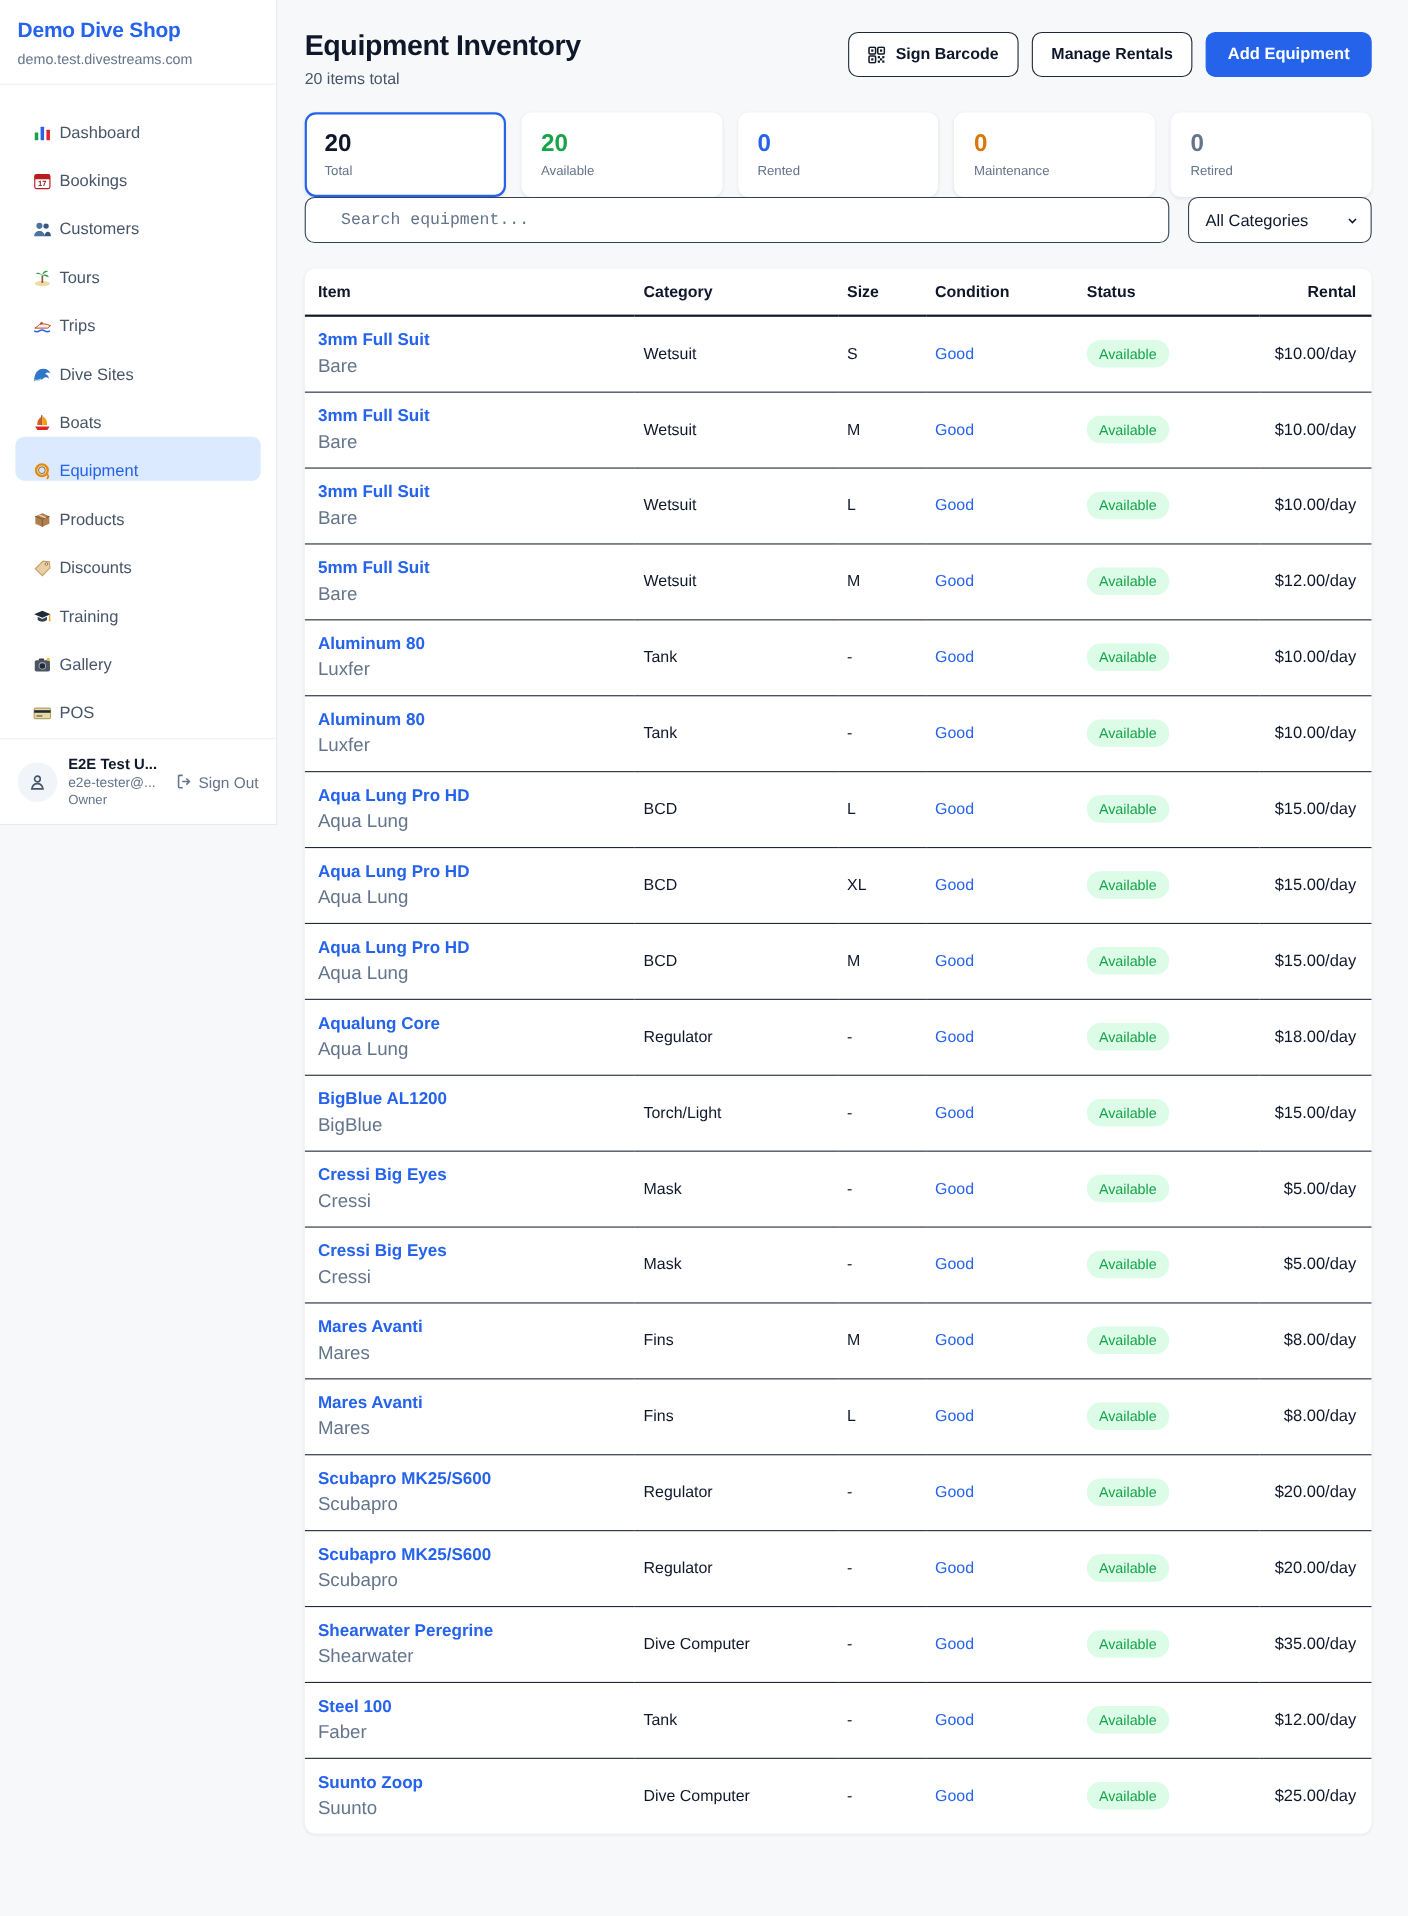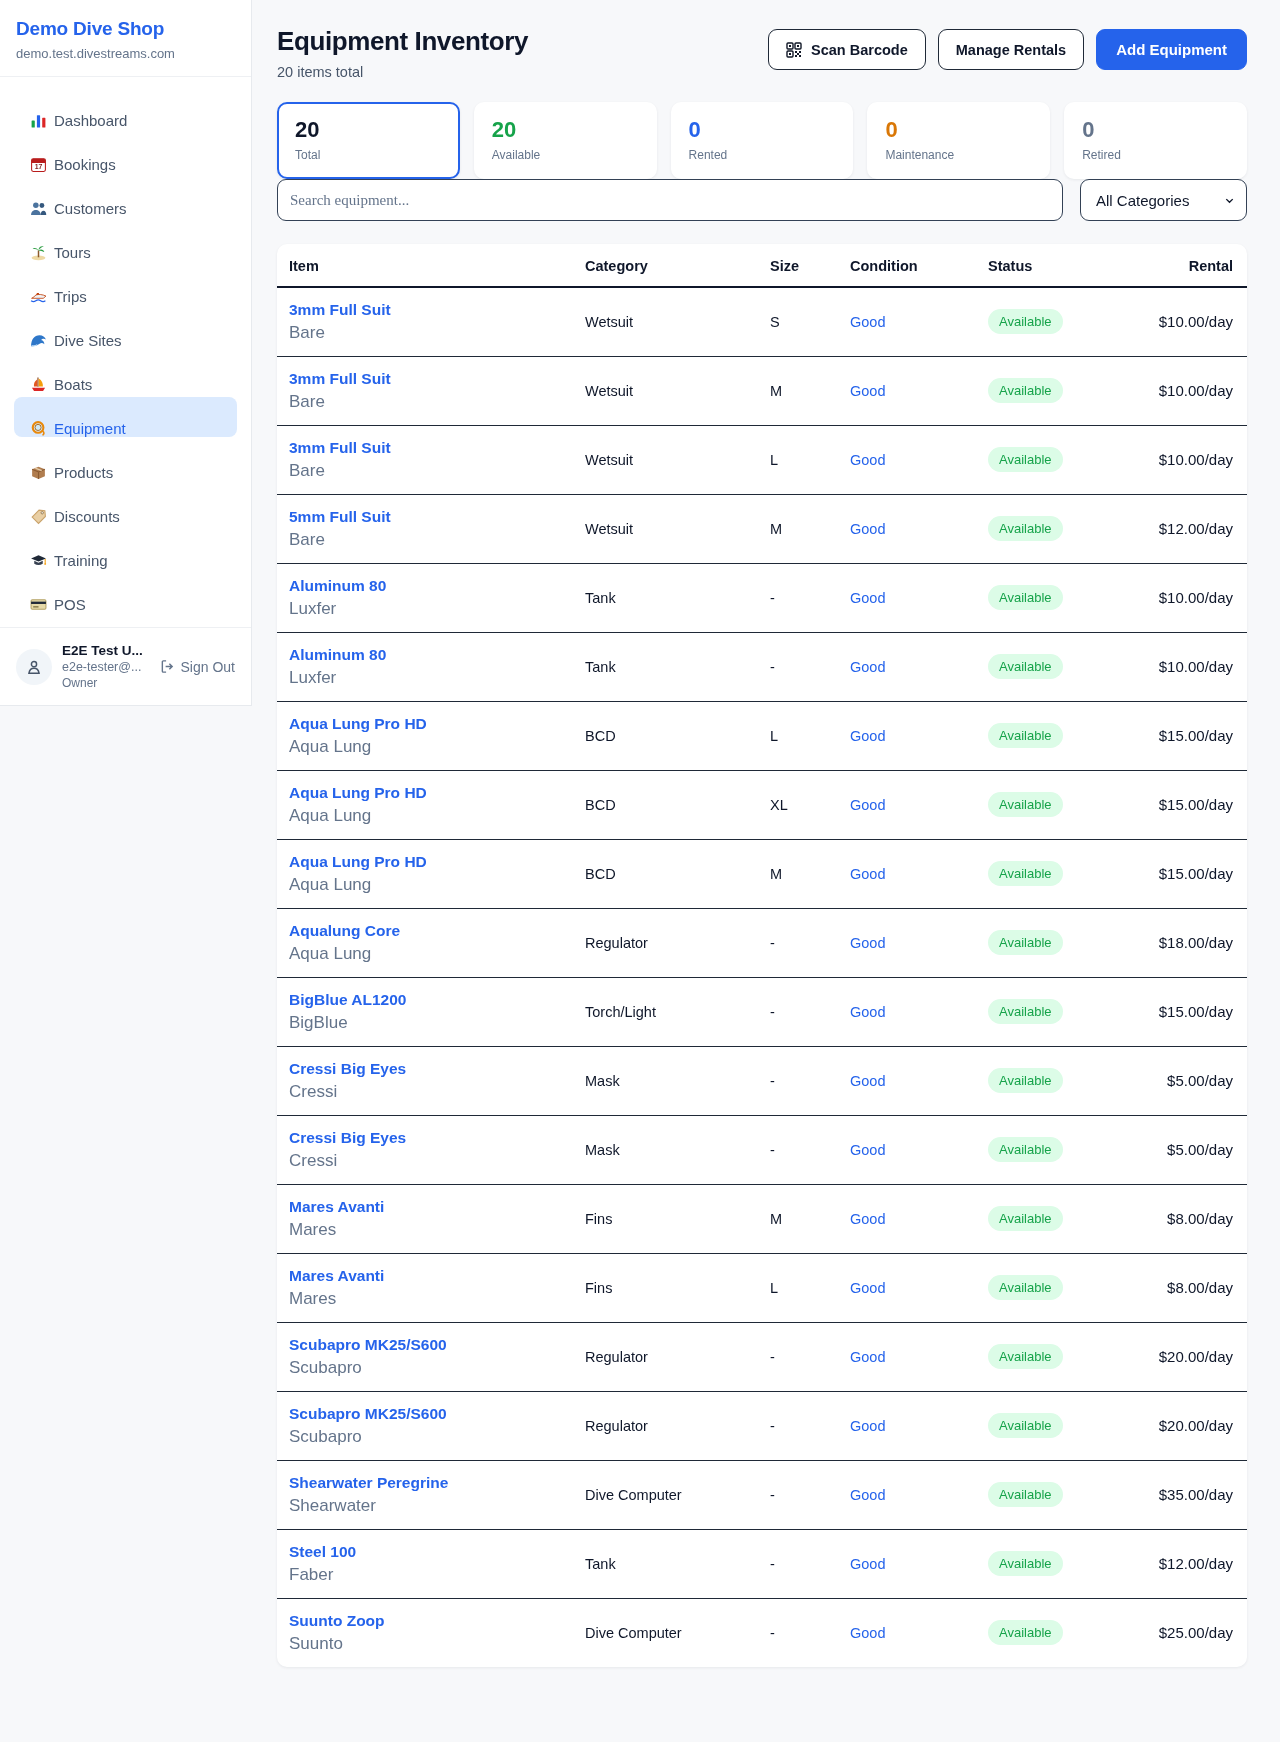--- a/index.html
+++ b/index.html
@@ -76,22 +76,22 @@
     padding:13px 16px 15px; box-shadow:0 1px 3px rgba(16,24,40,.07);
     cursor:pointer;
   }
   .stat-card.selected { border-color:#2563eb; }
   .stat-value { font-size:22px; font-weight:800; color:#0f172a; }
   .stat-label { font-size:12px; color:#64748b; margin-top:5px; }
 
   .filters { display:flex; gap:17px; margin-bottom:23px; }
   .search-input {
     flex:1; height:42px; border:1px solid #334155; border-radius:9px;
-    padding:0 12px; font-size:15px; color:#0f172a; background:#fff;
-    font-family:Liberation Serif, serif; outline:none;
+    padding:0 32px; font-size:15px; color:#0f172a; background:#fff;
+    font-family:Liberation Mono, monospace; outline:none;
   }
   .search-input::placeholder { color:#64748b; }
   .select {
     width:167px; height:42px; border:1px solid #334155; border-radius:9px;
     background:#fff; display:flex; align-items:center; justify-content:space-between;
     padding:0 11px 0 15px; font-size:15px; color:#0f172a; cursor:pointer;
   }
   .select svg { width:11px; height:11px; }
 
   .table-card {
@@ -235,20 +235,31 @@
         <a class="nav-item">
     <span class="nav-icon">
             <svg viewBox="0 0 16 16">
               <path d="M1 6l7-3 7 3-7 3z" fill="#1f2937"></path>
               <path d="M4 8.2v2.8c2.5 1.8 5.5 1.8 8 0V8.2L8 10z" fill="#374151"></path>
               <path d="M14.3 6.5v4" stroke="#f59e0b" stroke-width="1"></path>
               <circle cx="14.3" cy="11.2" r=".9" fill="#f59e0b"></circle>
             </svg>
           </span>
     <span class="nav-label">Training</span>
+  </a>
+        <a class="nav-item">
+    <span class="nav-icon">
+            <svg viewBox="0 0 16 16">
+              <rect x="5" y="2.5" width="4.5" height="2.5" rx=".8" fill="#374151"></rect>
+              <rect x="1.5" y="4" width="13" height="9.5" rx="1.5" fill="#4b5563"></rect>
+              <circle cx="8" cy="8.8" r="2.8" fill="#1f2937" stroke="#9ca3af" stroke-width=".9"></circle>
+              <circle cx="13" cy="3.2" r="1.4" fill="#fbbf24"></circle>
+            </svg>
+          </span>
+    <span class="nav-label">Gallery</span>
   </a>
         <a class="nav-item">
     <span class="nav-icon">
             <svg viewBox="0 0 16 16">
               <rect x="1" y="3.5" width="14" height="9" rx="1.2" fill="#e5d9a8" stroke="#b5a468"></rect>
               <rect x="1" y="5.3" width="14" height="2.2" fill="#1f2937"></rect>
               <rect x="3" y="9.5" width="5" height="1.4" fill="#8a7d4d"></rect>
             </svg>
           </span>
     <span class="nav-label">POS</span>
@@ -292,21 +303,21 @@
               <rect x="9" y="1" width="6" height="6" rx="1" fill="none" stroke="#111827" stroke-width="1.4"></rect>
               <rect x="11" y="3" width="2" height="2"></rect>
               <rect x="1" y="9" width="6" height="6" rx="1" fill="none" stroke="#111827" stroke-width="1.4"></rect>
               <rect x="3" y="11" width="2" height="2"></rect>
               <rect x="9" y="9" width="2" height="2"></rect>
               <rect x="13" y="9" width="2" height="2"></rect>
               <rect x="11" y="11" width="2" height="2"></rect>
               <rect x="9" y="13" width="2" height="2"></rect>
               <rect x="13" y="13" width="2" height="2"></rect>
             </svg>
-          <span>Scan Barcode</span>
+          <span>Sign Barcode</span>
         </button>
         <button class="btn">
           <span>Manage Rentals</span>
         </button>
         <button class="btn btn-primary">
           <span>Add Equipment</span>
         </button>
       </div>
     </div>
 

